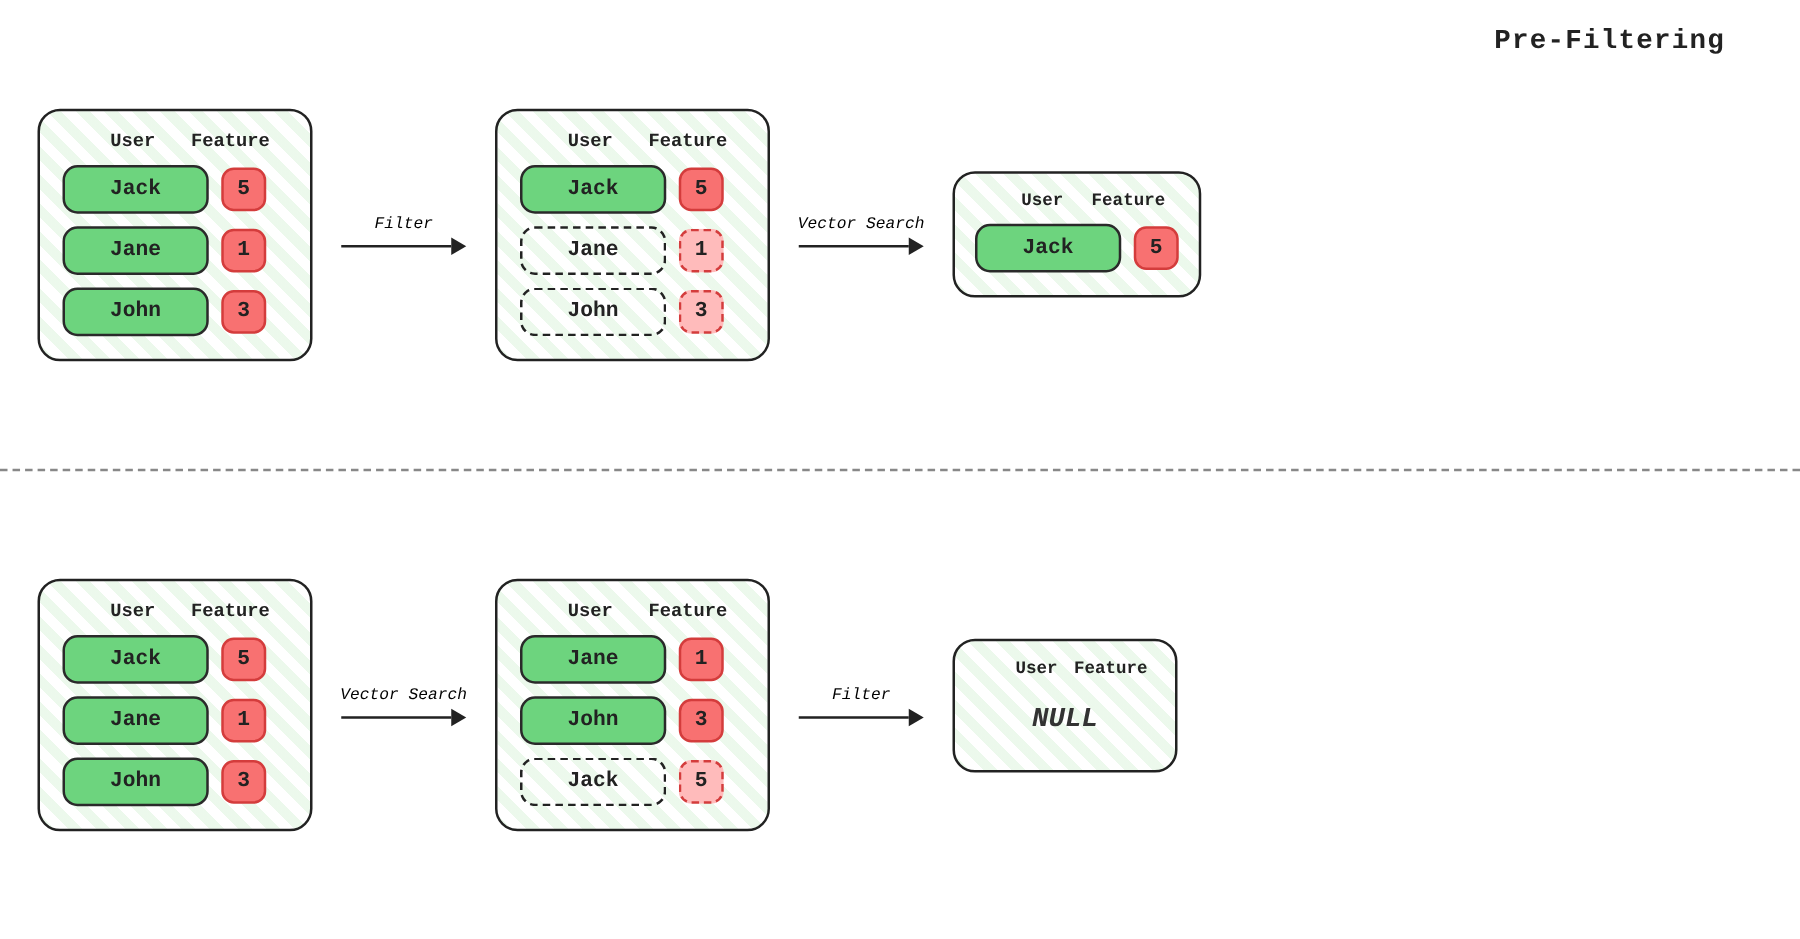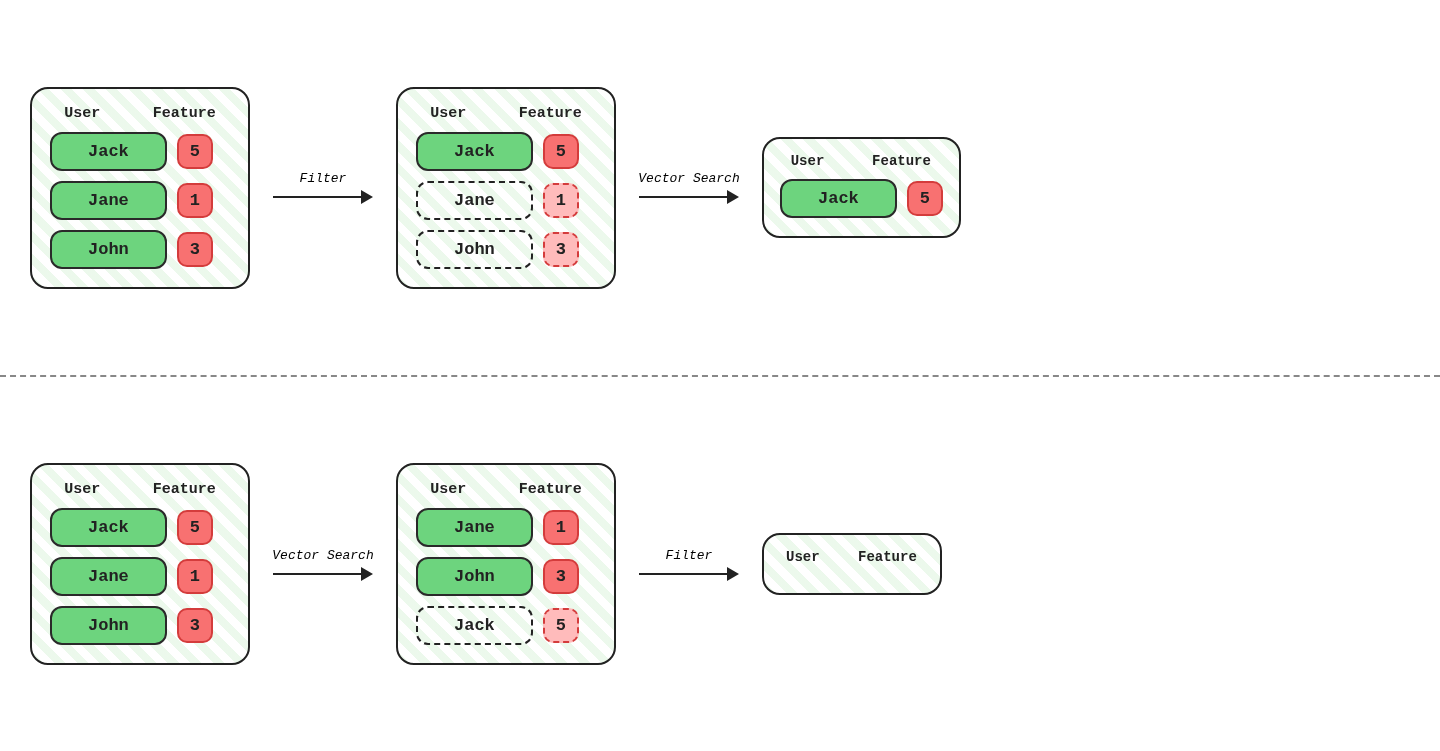--- a/index.html
+++ b/index.html
@@ -73,21 +73,21 @@
       display: flex;
       justify-content: space-around;
       margin-bottom: 10px;
       font-size: 15px;
       font-weight: bold;
       color: #222;
     }
 
     .db-box-header span {
       min-width: 60px;
-      text-align: left;
+      text-align: right;
     }
 
     
     .row-item {
       display: flex;
       align-items: center;
       margin-bottom: 10px;
     }
 
     .row-item:last-child {
@@ -197,20 +197,21 @@
       padding: 10px 0;
     }
 
   </style>
 </head>
 <body>
 
 <div class="main-container">
 
   <div class="top-half">
+    <span class="section-label">Pre-Filtering</span>
 
     <div class="db-box">
       <div class="db-box-header">
         <span>User</span>
         <span>Feature</span>
       </div>
       <div class="row-item">
         <div class="user-cell">Jack</div>
         <div class="feature-cell">5</div>
       </div>
@@ -326,16 +327,17 @@
         <div class="line"></div>
         <div class="arrowhead"></div>
       </div>
     </div>
 
     <div class="result-box">
       <div class="db-box-header">
         <span>User</span>
         <span>Feature</span>
       </div>
+      <div class="null-text">NULL</div>
     </div>
 
   </div>
 </div>
 
 </body></html>

